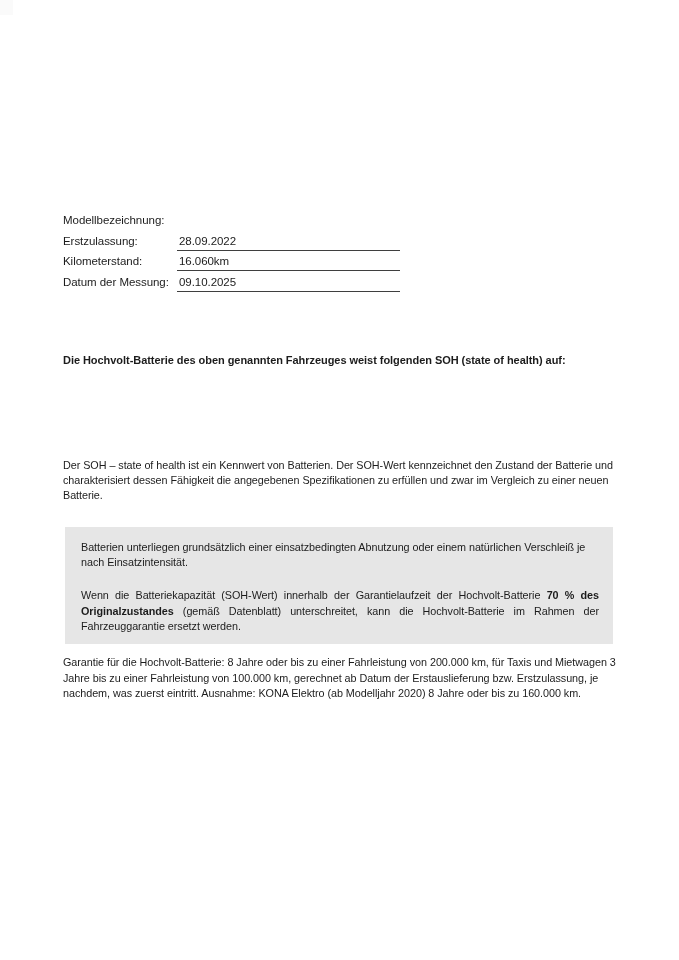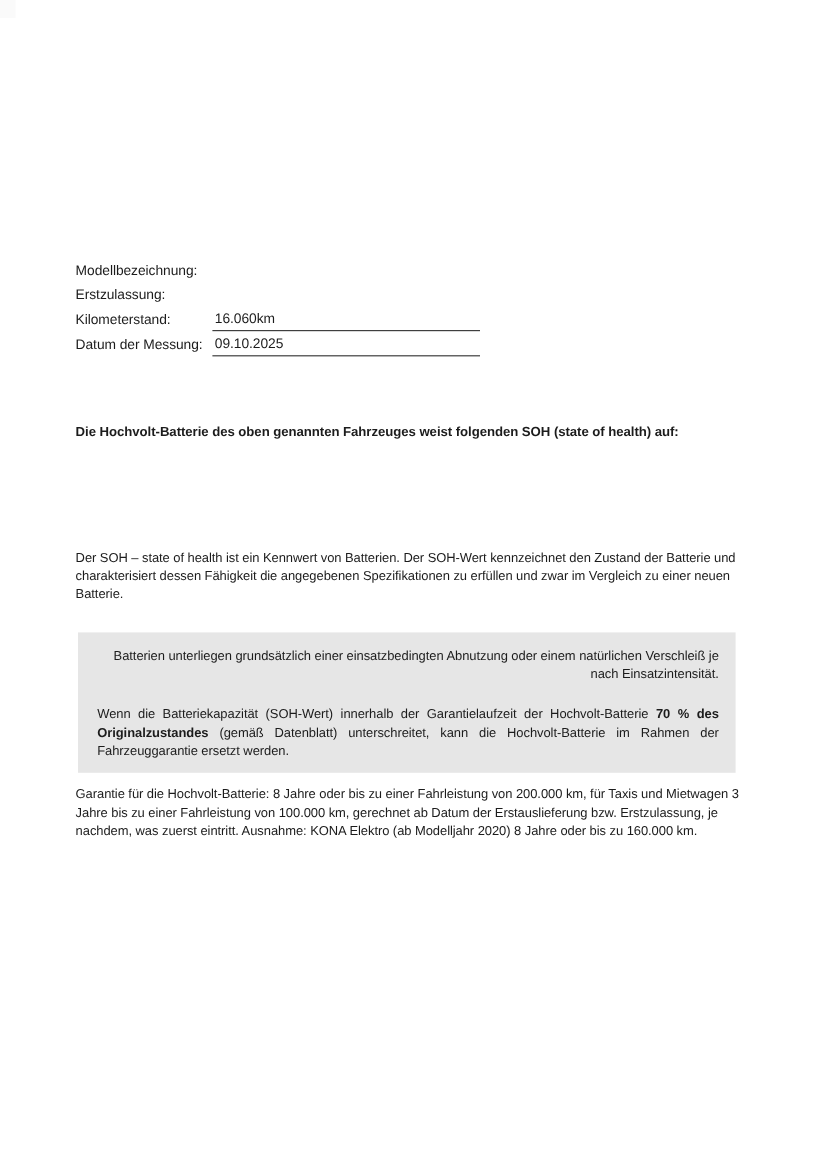--- a/index.html
+++ b/index.html
@@ -27,21 +27,21 @@
     background: #fafafa;
   }
   
   .vehicle-form {
     position: absolute;
     left: 63px;
     top: 214px;
   }
   .form-row {
     display: flex;
-    align-items: flex-end;
+    align-items: flex-start;
     height: 20.7px;
   }
   .field-label {
     width: 114px;
     font-size: 11.5px;
     padding-bottom: 3px;
     white-space: nowrap;
   }
   .field-value {
     width: 223px;
@@ -89,21 +89,20 @@
     width: 548px;
     min-height: 98px;
     box-sizing: border-box;
     background: #e6e6e6;
     padding: 13px 14px 10px 16px;
   }
   .notice-box p {
     margin: 0;
     font-size: 10.8px;
     line-height: 15.2px;
-    text-align: right;
   }
   .notice-box p.second {
     margin-top: 18px;
     text-align: justify;
   }
   .warranty {
     position: absolute;
     left: 63px;
     top: 655px;
     width: 558px;
@@ -119,20 +118,21 @@
 <div class="page">
 
   <div class="corner-artifact"></div>
 
   <div class="vehicle-form">
     <div class="form-row">
       <span class="field-label">Modellbezeichnung:</span>
     </div>
     <div class="form-row">
       <span class="field-label">Erstzulassung:</span>
+      <span class="field-value">28.09.2022</span>
     </div>
     <div class="form-row">
       <span class="field-label">Kilometerstand:</span>
       <span class="field-value">16.060km</span>
     </div>
     <div class="form-row">
       <span class="field-label">Datum der Messung:</span>
       <span class="field-value">09.10.2025</span>
     </div>
   </div>

